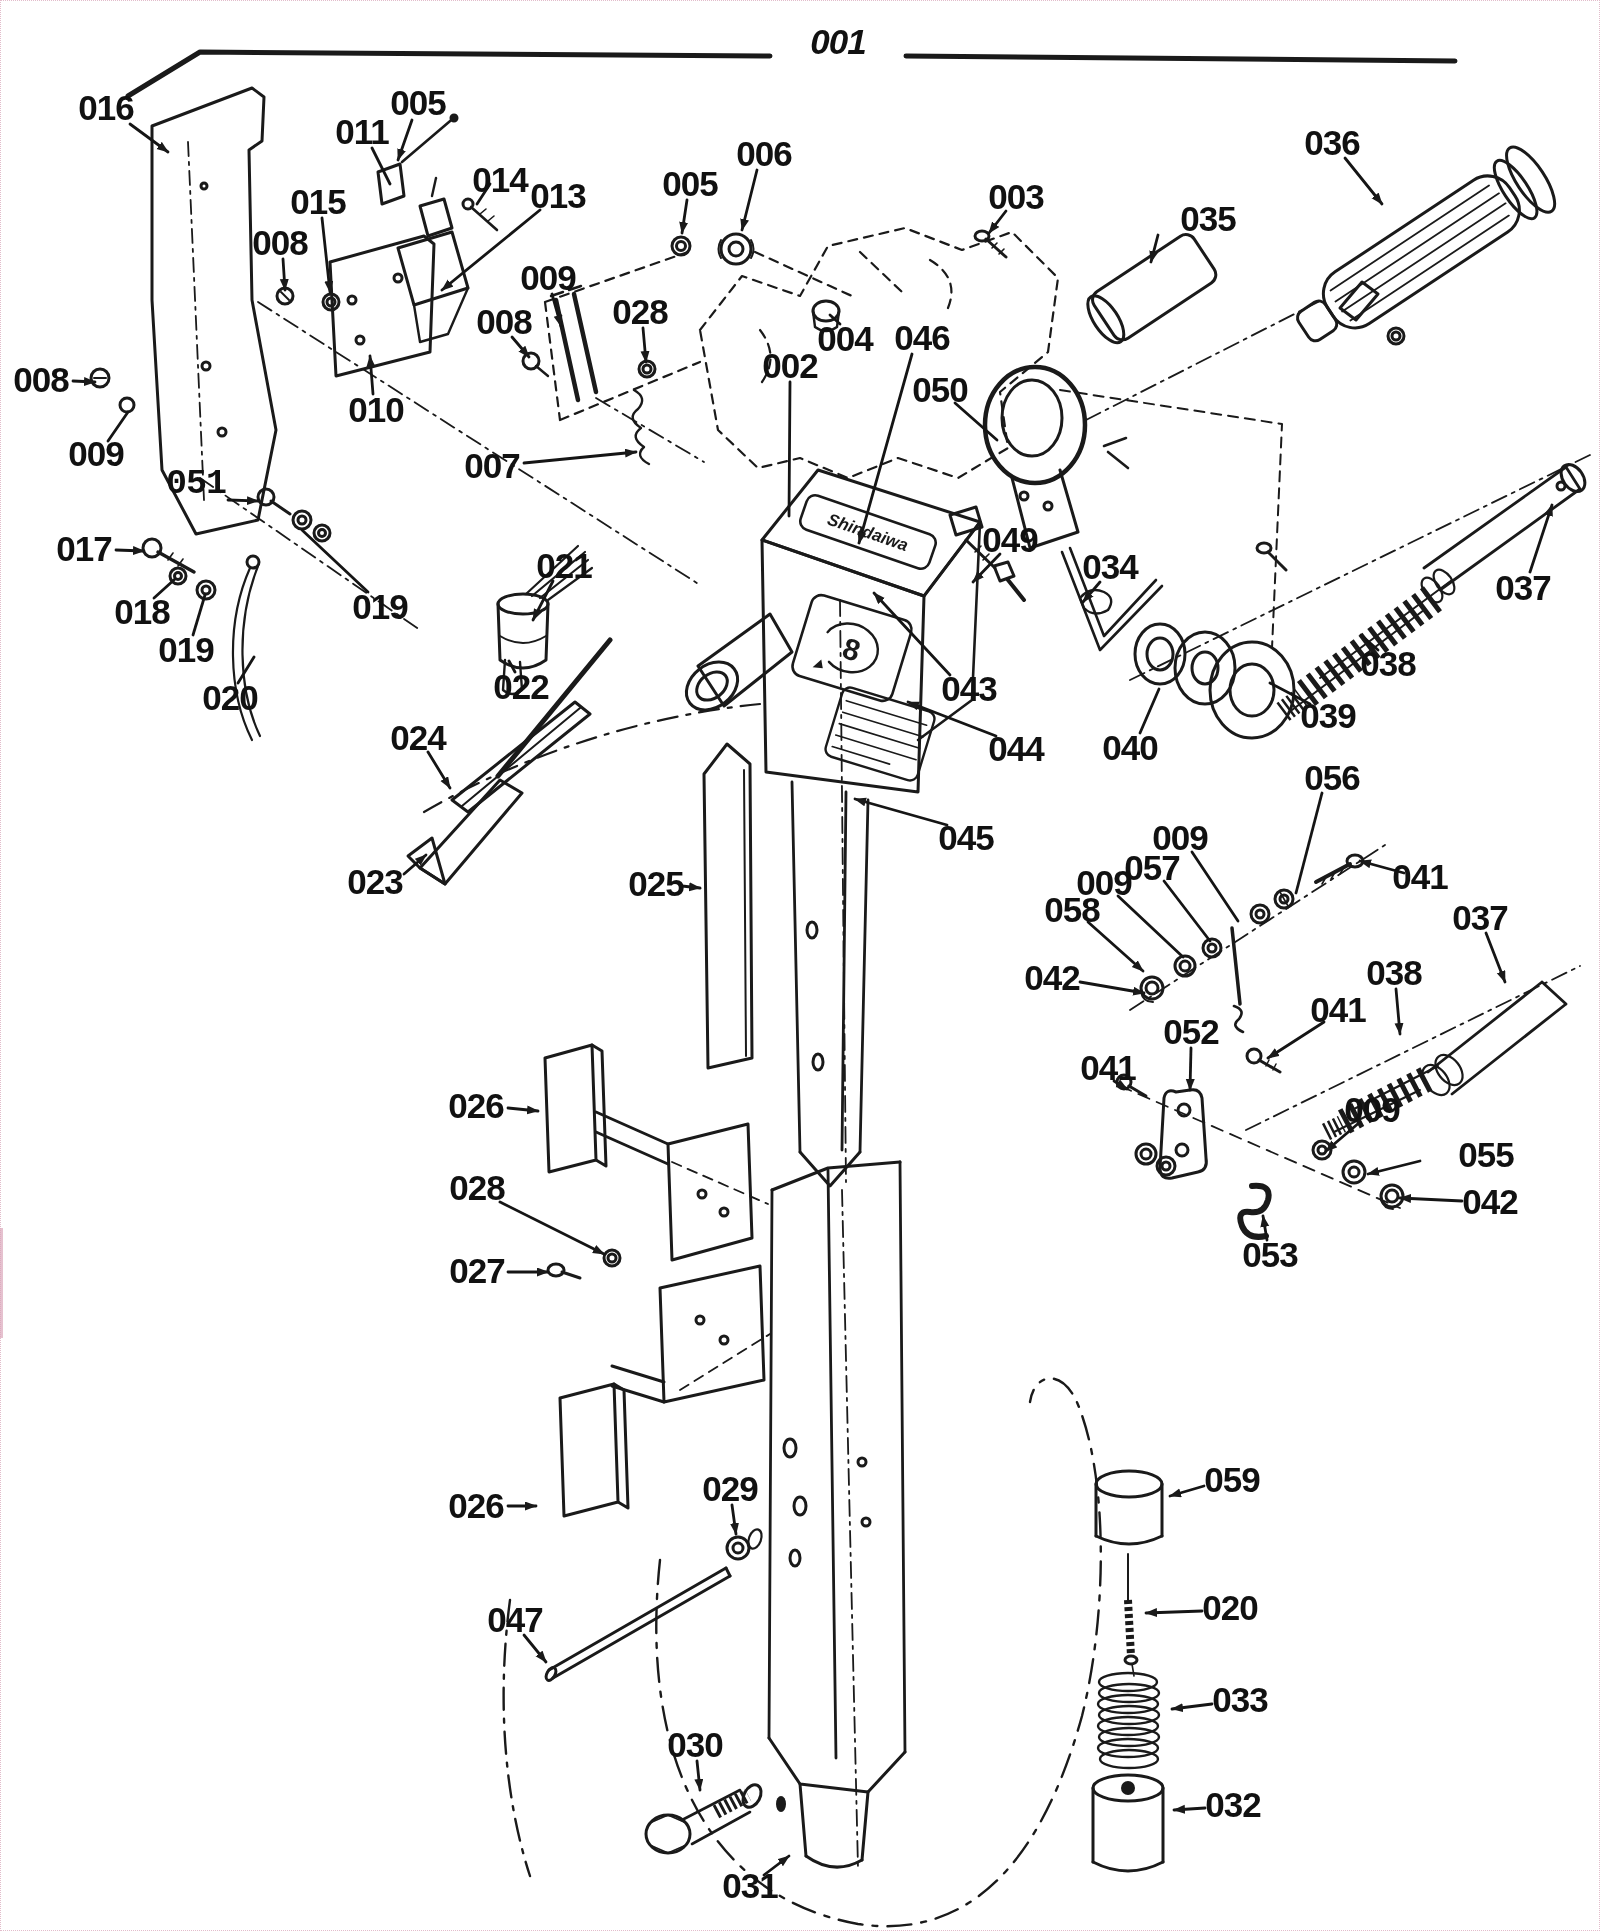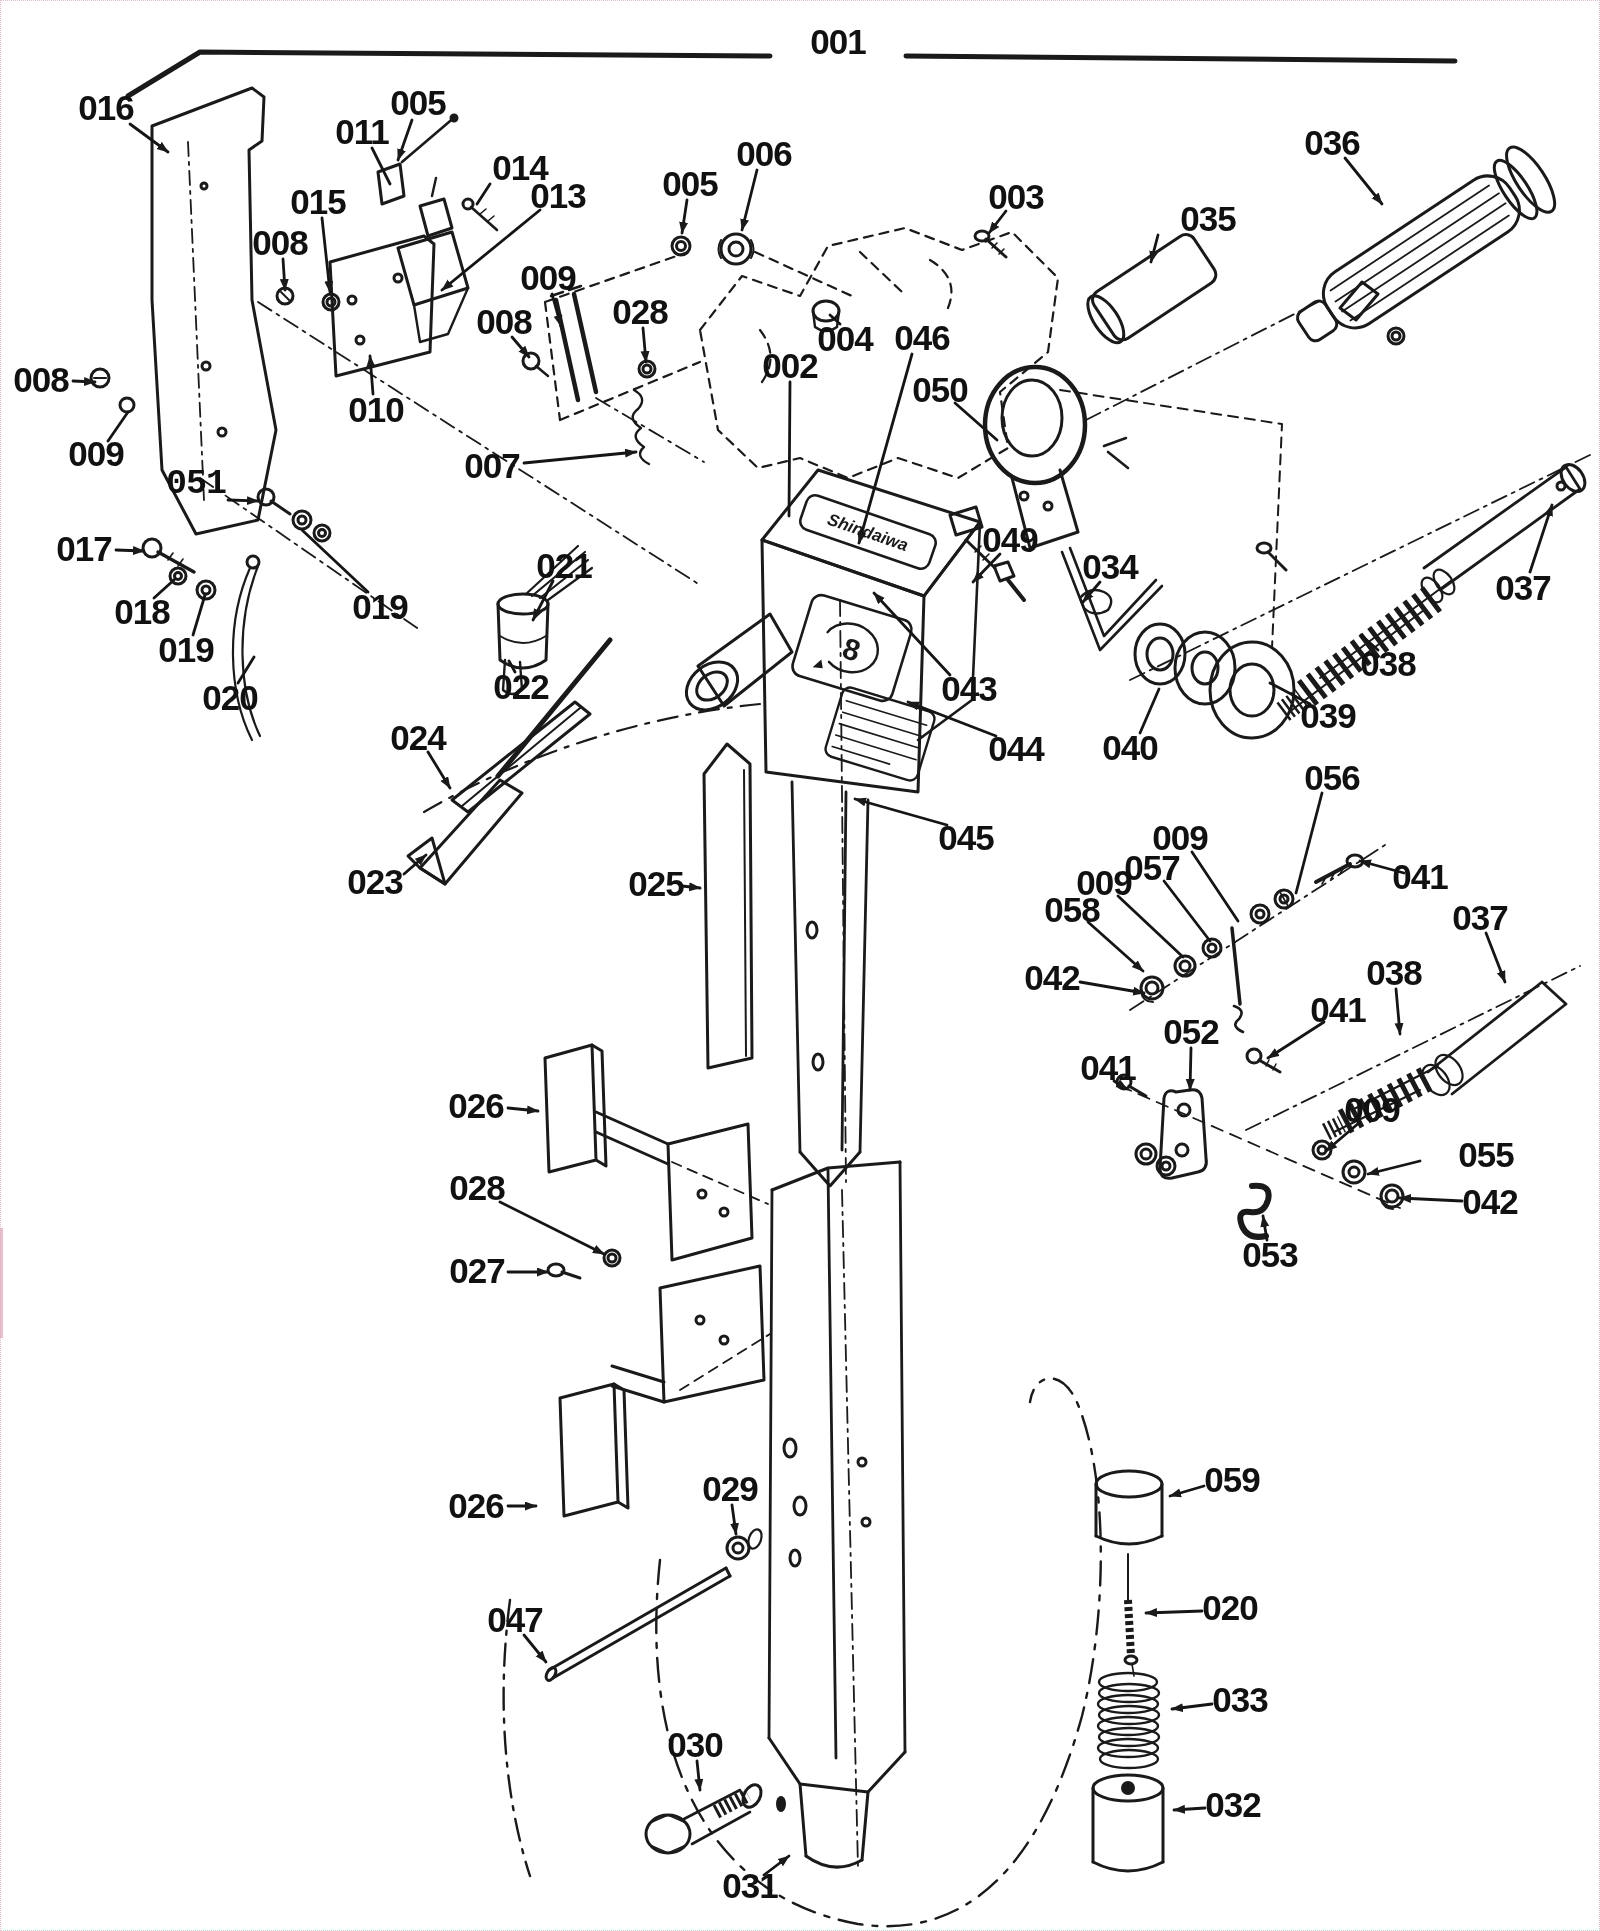--- a/index.html
+++ b/index.html
@@ -425,25 +425,25 @@
         <line x1="697" y1="1761" x2="700" y2="1790" marker-end="url(#arr)"></line>
         <line x1="764" y1="1875" x2="789" y2="1856" marker-end="url(#arr)"></line>
         <line x1="1204" y1="1486" x2="1170" y2="1496" marker-end="url(#arr)"></line>
         <line x1="1202" y1="1611" x2="1146" y2="1613" marker-end="url(#arr)"></line>
         <line x1="1212" y1="1704" x2="1172" y2="1709" marker-end="url(#arr)"></line>
         <line x1="1205" y1="1808" x2="1174" y2="1810" marker-end="url(#arr)"></line>
       </g>
   </svg>
 
   <div id="labels">
-      <div class="callout" style="left: 838px; top: 42px;">001</div>
+      <div class="callout" style="left: 838px; top: 42px; font-style: italic;">001</div>
       <div class="callout" style="left: 106px; top: 108px;">016</div>
       <div class="callout" style="left: 418px; top: 103px;">005</div>
       <div class="callout" style="left: 362px; top: 132px;">011</div>
-      <div class="callout" style="left: 500px; top: 168px; margin-left: 20px;">014</div>
+      <div class="callout" style="left: 500px; top: 180px;">014</div>
       <div class="callout" style="left: 558px; top: 196px;">013</div>
       <div class="callout" style="left: 318px; top: 202px;">015</div>
       <div class="callout" style="left: 280px; top: 243px;">008</div>
       <div class="callout" style="left: 690px; top: 184px;">005</div>
       <div class="callout" style="left: 764px; top: 154px;">006</div>
       <div class="callout" style="left: 1016px; top: 197px;">003</div>
       <div class="callout" style="left: 548px; top: 278px;">009</div>
       <div class="callout" style="left: 504px; top: 322px;">008</div>
       <div class="callout" style="left: 640px; top: 312px;">028</div>
       <div class="callout" style="left: 41px; top: 380px;">008</div>

